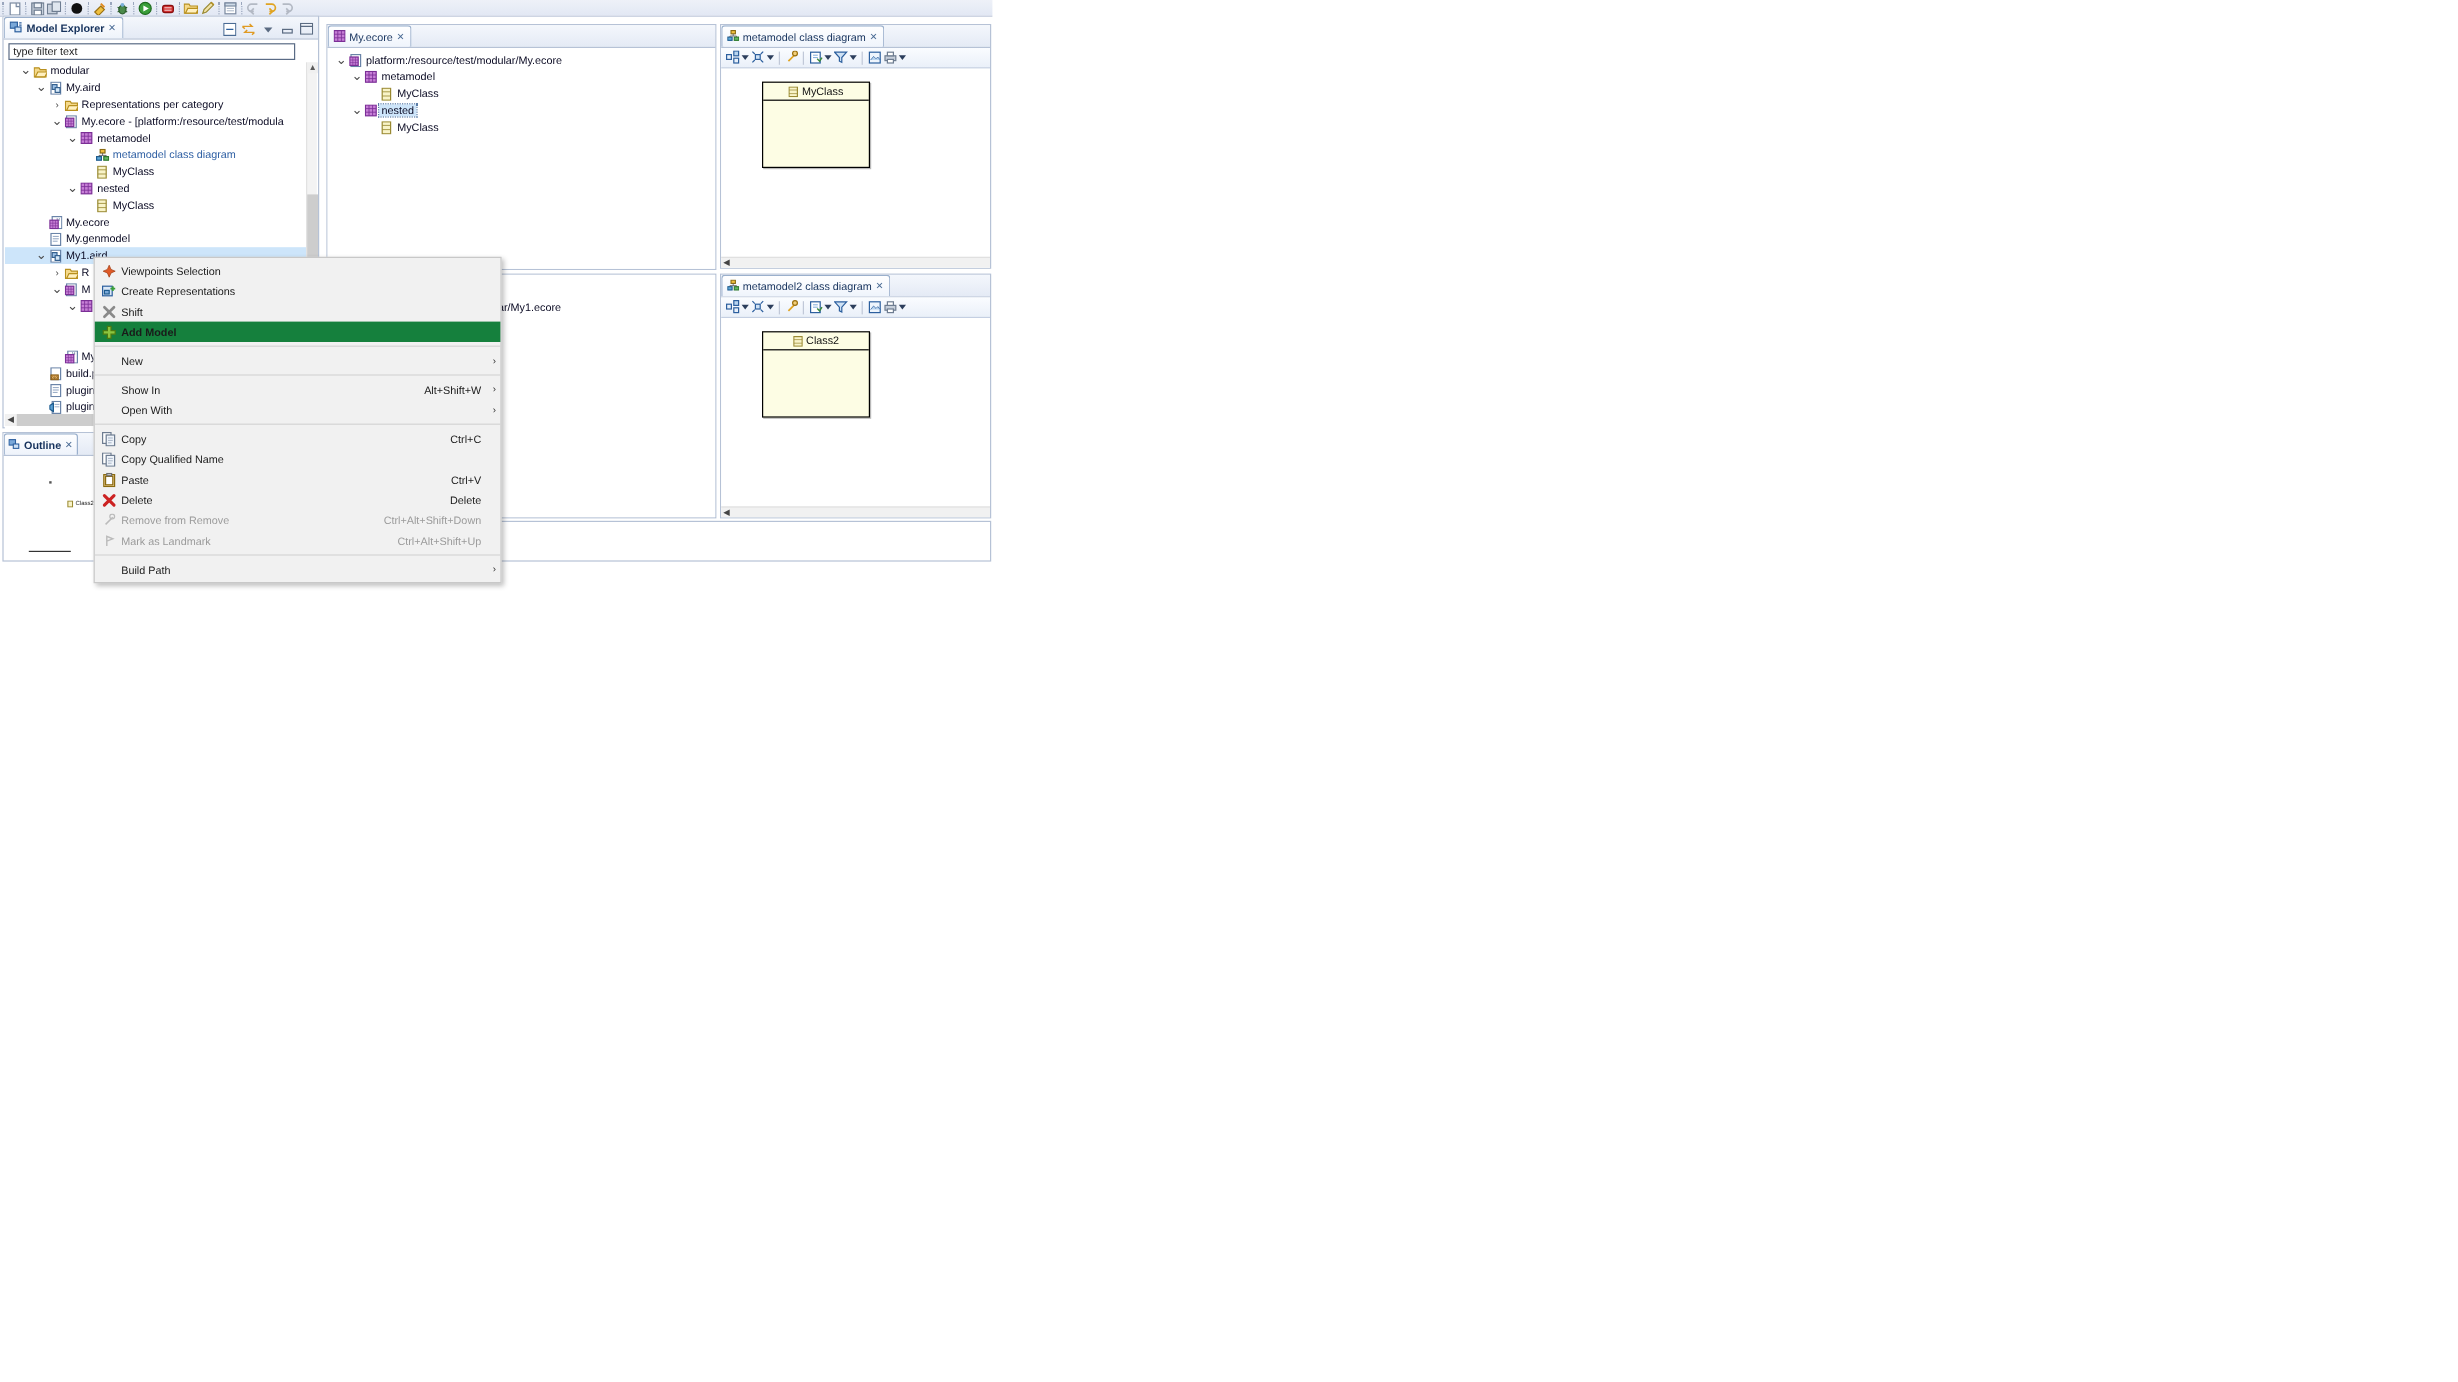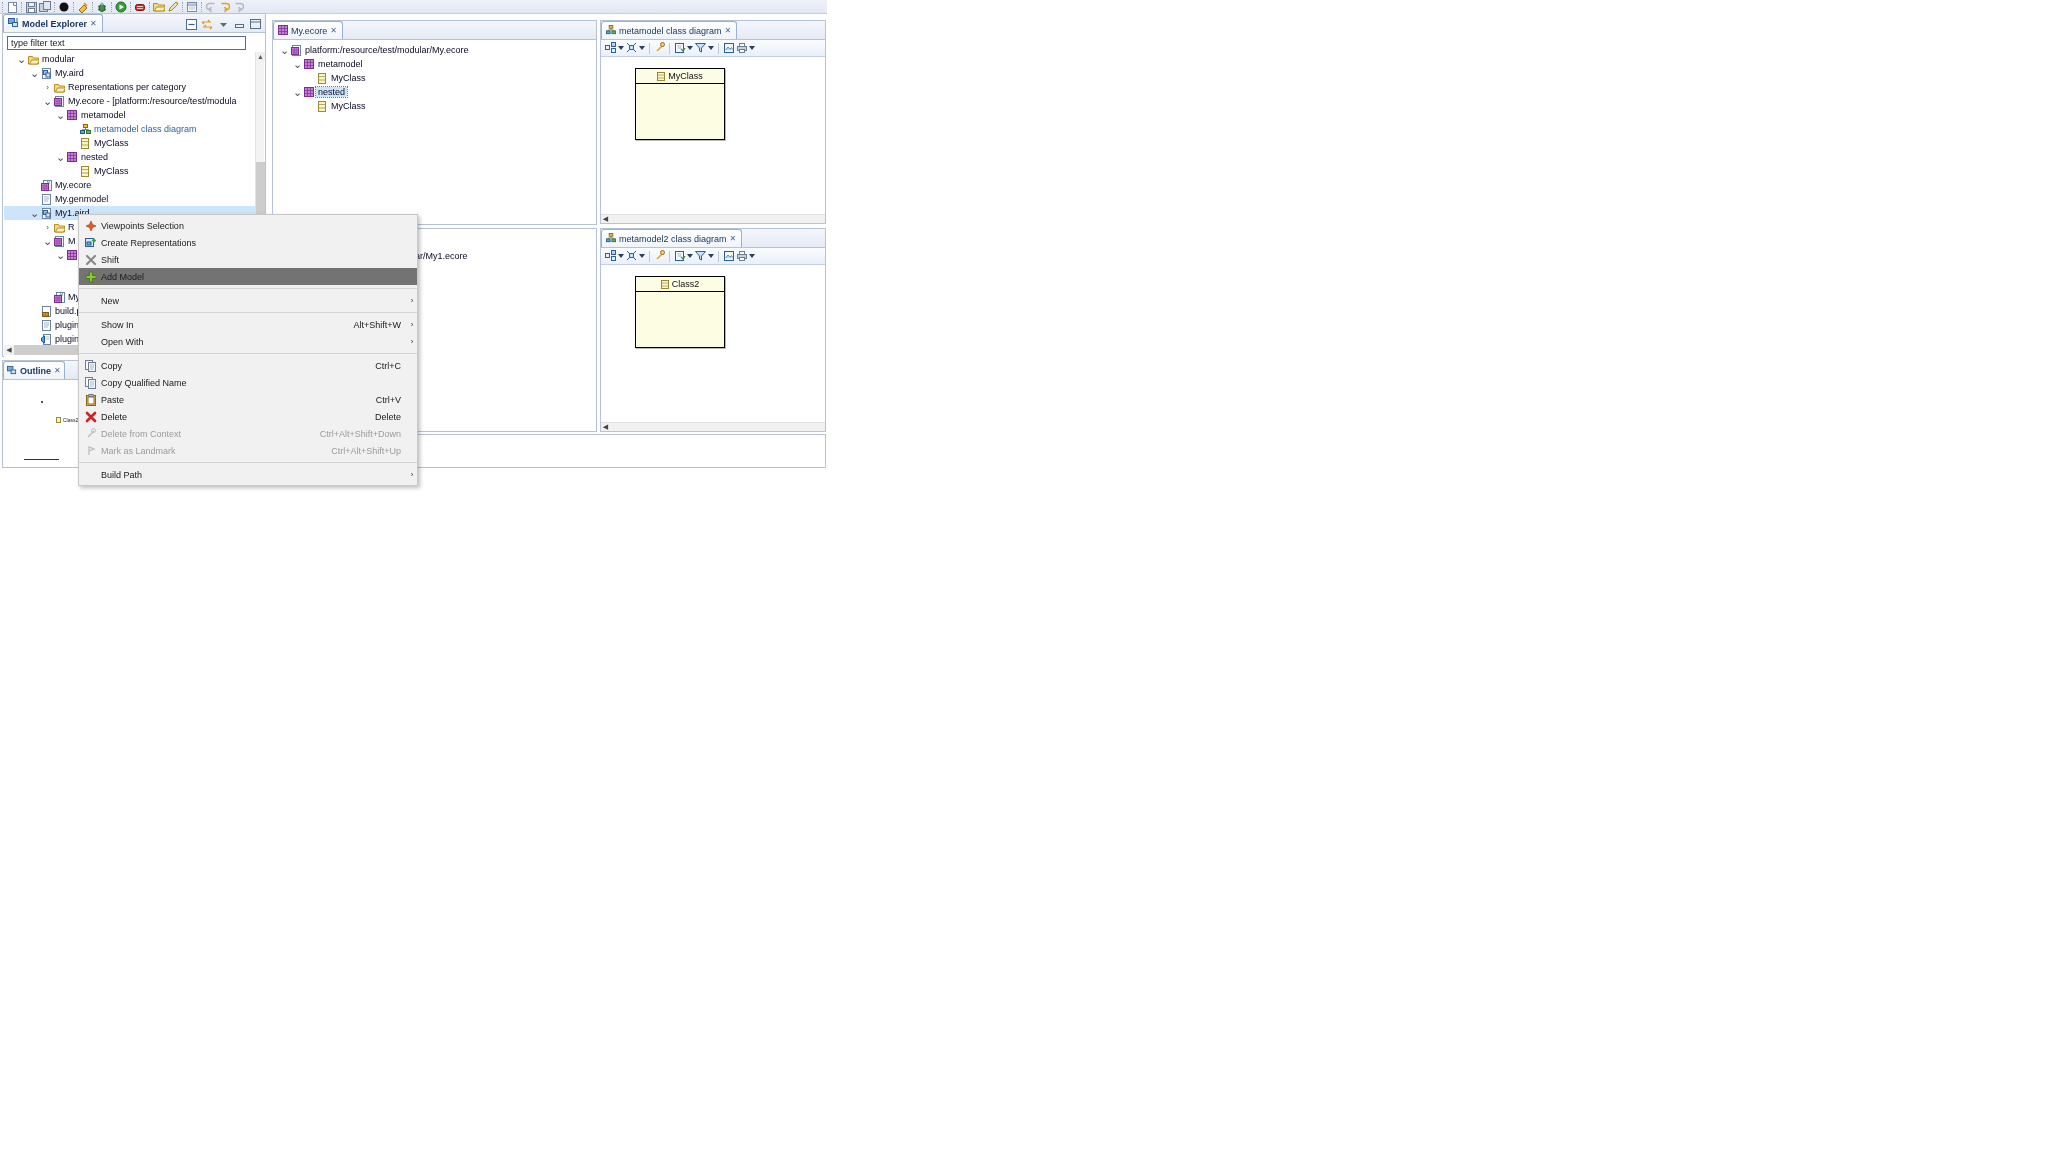--- a/index.html
+++ b/index.html
@@ -187,21 +187,21 @@
     border: 1px solid #c8c8c8;
     box-shadow: 2px 2px 4px rgba(0,0,0,0.25);
     padding: 2px 0;
     z-index: 50;
   }
   .ctx-item {
     height: 17px; display: flex; align-items: center;
     padding-left: 2px; font-size: 9px; color: #1a1a1a;
     position: relative;
   }
-  .ctx-item.hl { background: #737373; }
+  .ctx-item.hl { background: #15803d; font-weight: bold; }
   .ctx-item.disabled { color: #9b9b9b; }
   .ctx-ico { width: 20px; min-width: 20px; display: flex; align-items: center; justify-content: center; }
   .ctx-lbl { flex: 1; }
   .ctx-key { color: #1a1a1a; font-size: 9px; padding-right: 6px; }
   .ctx-item.disabled .ctx-key { color: #9b9b9b; }
   .ctx-arrow { width: 10px; text-align: center; font-size: 8px; color: #333; }
   .ctx-sep { height: 1px; background: #d4d4d4; margin: 3px 0 3px 0; }
 
   .ed-body { position: absolute; left: 0; top: 19px; right: 0; bottom: 0; background: #fff; }
 </style>
@@ -1093,21 +1093,21 @@
       </div>
       <div class="ctx-item disabled">
         <span class="ctx-ico">
           <span style="display: flex;">
             <svg width="12" height="12" viewBox="0 0 12 12">
               <path d="M3 9 l6 -6" stroke="#bbb" stroke-width="1.3"></path>
               <circle cx="8.5" cy="2.5" r="2" fill="none" stroke="#bbb"></circle>
             </svg>
           </span>
         </span>
-        <span class="ctx-lbl">Delete from Context</span>
+        <span class="ctx-lbl">Remove from Remove</span>
         <span class="ctx-key">Ctrl+Alt+Shift+Down</span>
         <span class="ctx-arrow"></span>
       </div>
       <div class="ctx-item disabled">
         <span class="ctx-ico">
           <span style="display: flex;">
             <svg width="12" height="12" viewBox="0 0 12 12">
               <path d="M4 10 v-8 l5 2 l-5 2" fill="none" stroke="#bbb" stroke-width="1.2"></path>
             </svg>
           </span>

